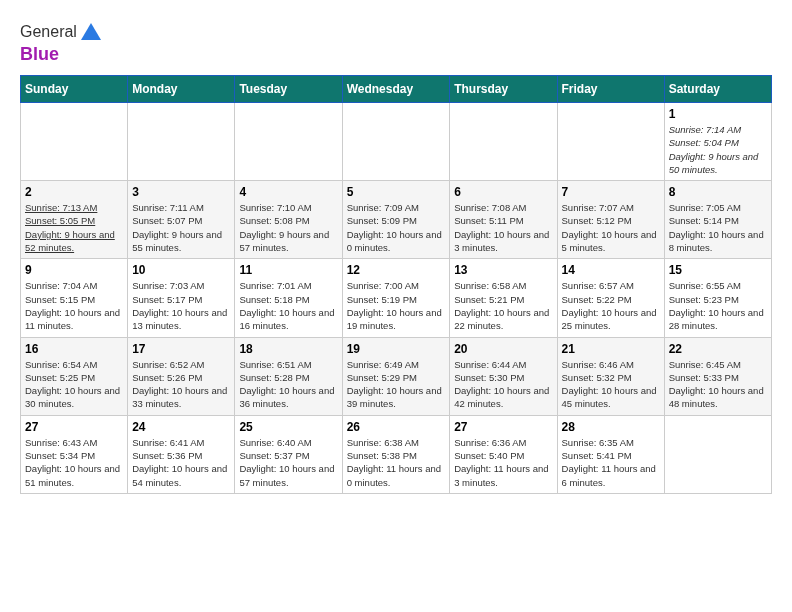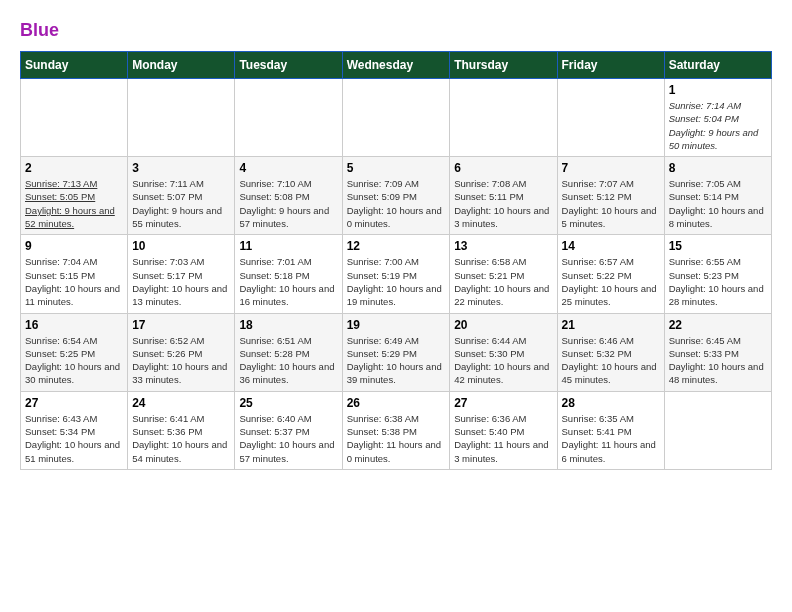--- a/index.html
+++ b/index.html
@@ -38,21 +38,21 @@
     .subtitle {
       font-size: 16px;
       color: #555;
     }
     table {
       width: 100%;
       border-collapse: collapse;
       font-size: 10px;
     }
     thead th {
-      background-color: #14532d;
+      background-color: #0f766e;
       color: white;
       padding: 6px 4px;
       text-align: left;
       font-size: 12px;
       font-weight: bold;
       border: 1px solid #1a5bbf;
     }
     tbody td {
       border: 1px solid #ccc;
       padding: 4px;
@@ -77,20 +77,26 @@
     .empty-cell {
       background: #fff;
     }
   </style>
 </head>
 <body>
 
 <div class="header-area">
   <div class="logo">
     <div>
+      <div style="display:flex; align-items:center;">
+        <span class="logo-general">General</span>
+        <svg class="logo-icon" viewBox="0 0 24 24">
+          <polygon points="12,3 22,20 2,20" fill="#2a7ae2"></polygon>
+        </svg>
+      </div>
       <div class="logo-blue" style="font-size:18px;font-weight:bold;">Blue</div>
     </div>
   </div>
   <div class="title-area">
     <div class="main-title"></div>
     <div class="subtitle"></div>
   </div>
 </div>
 
 <table>

